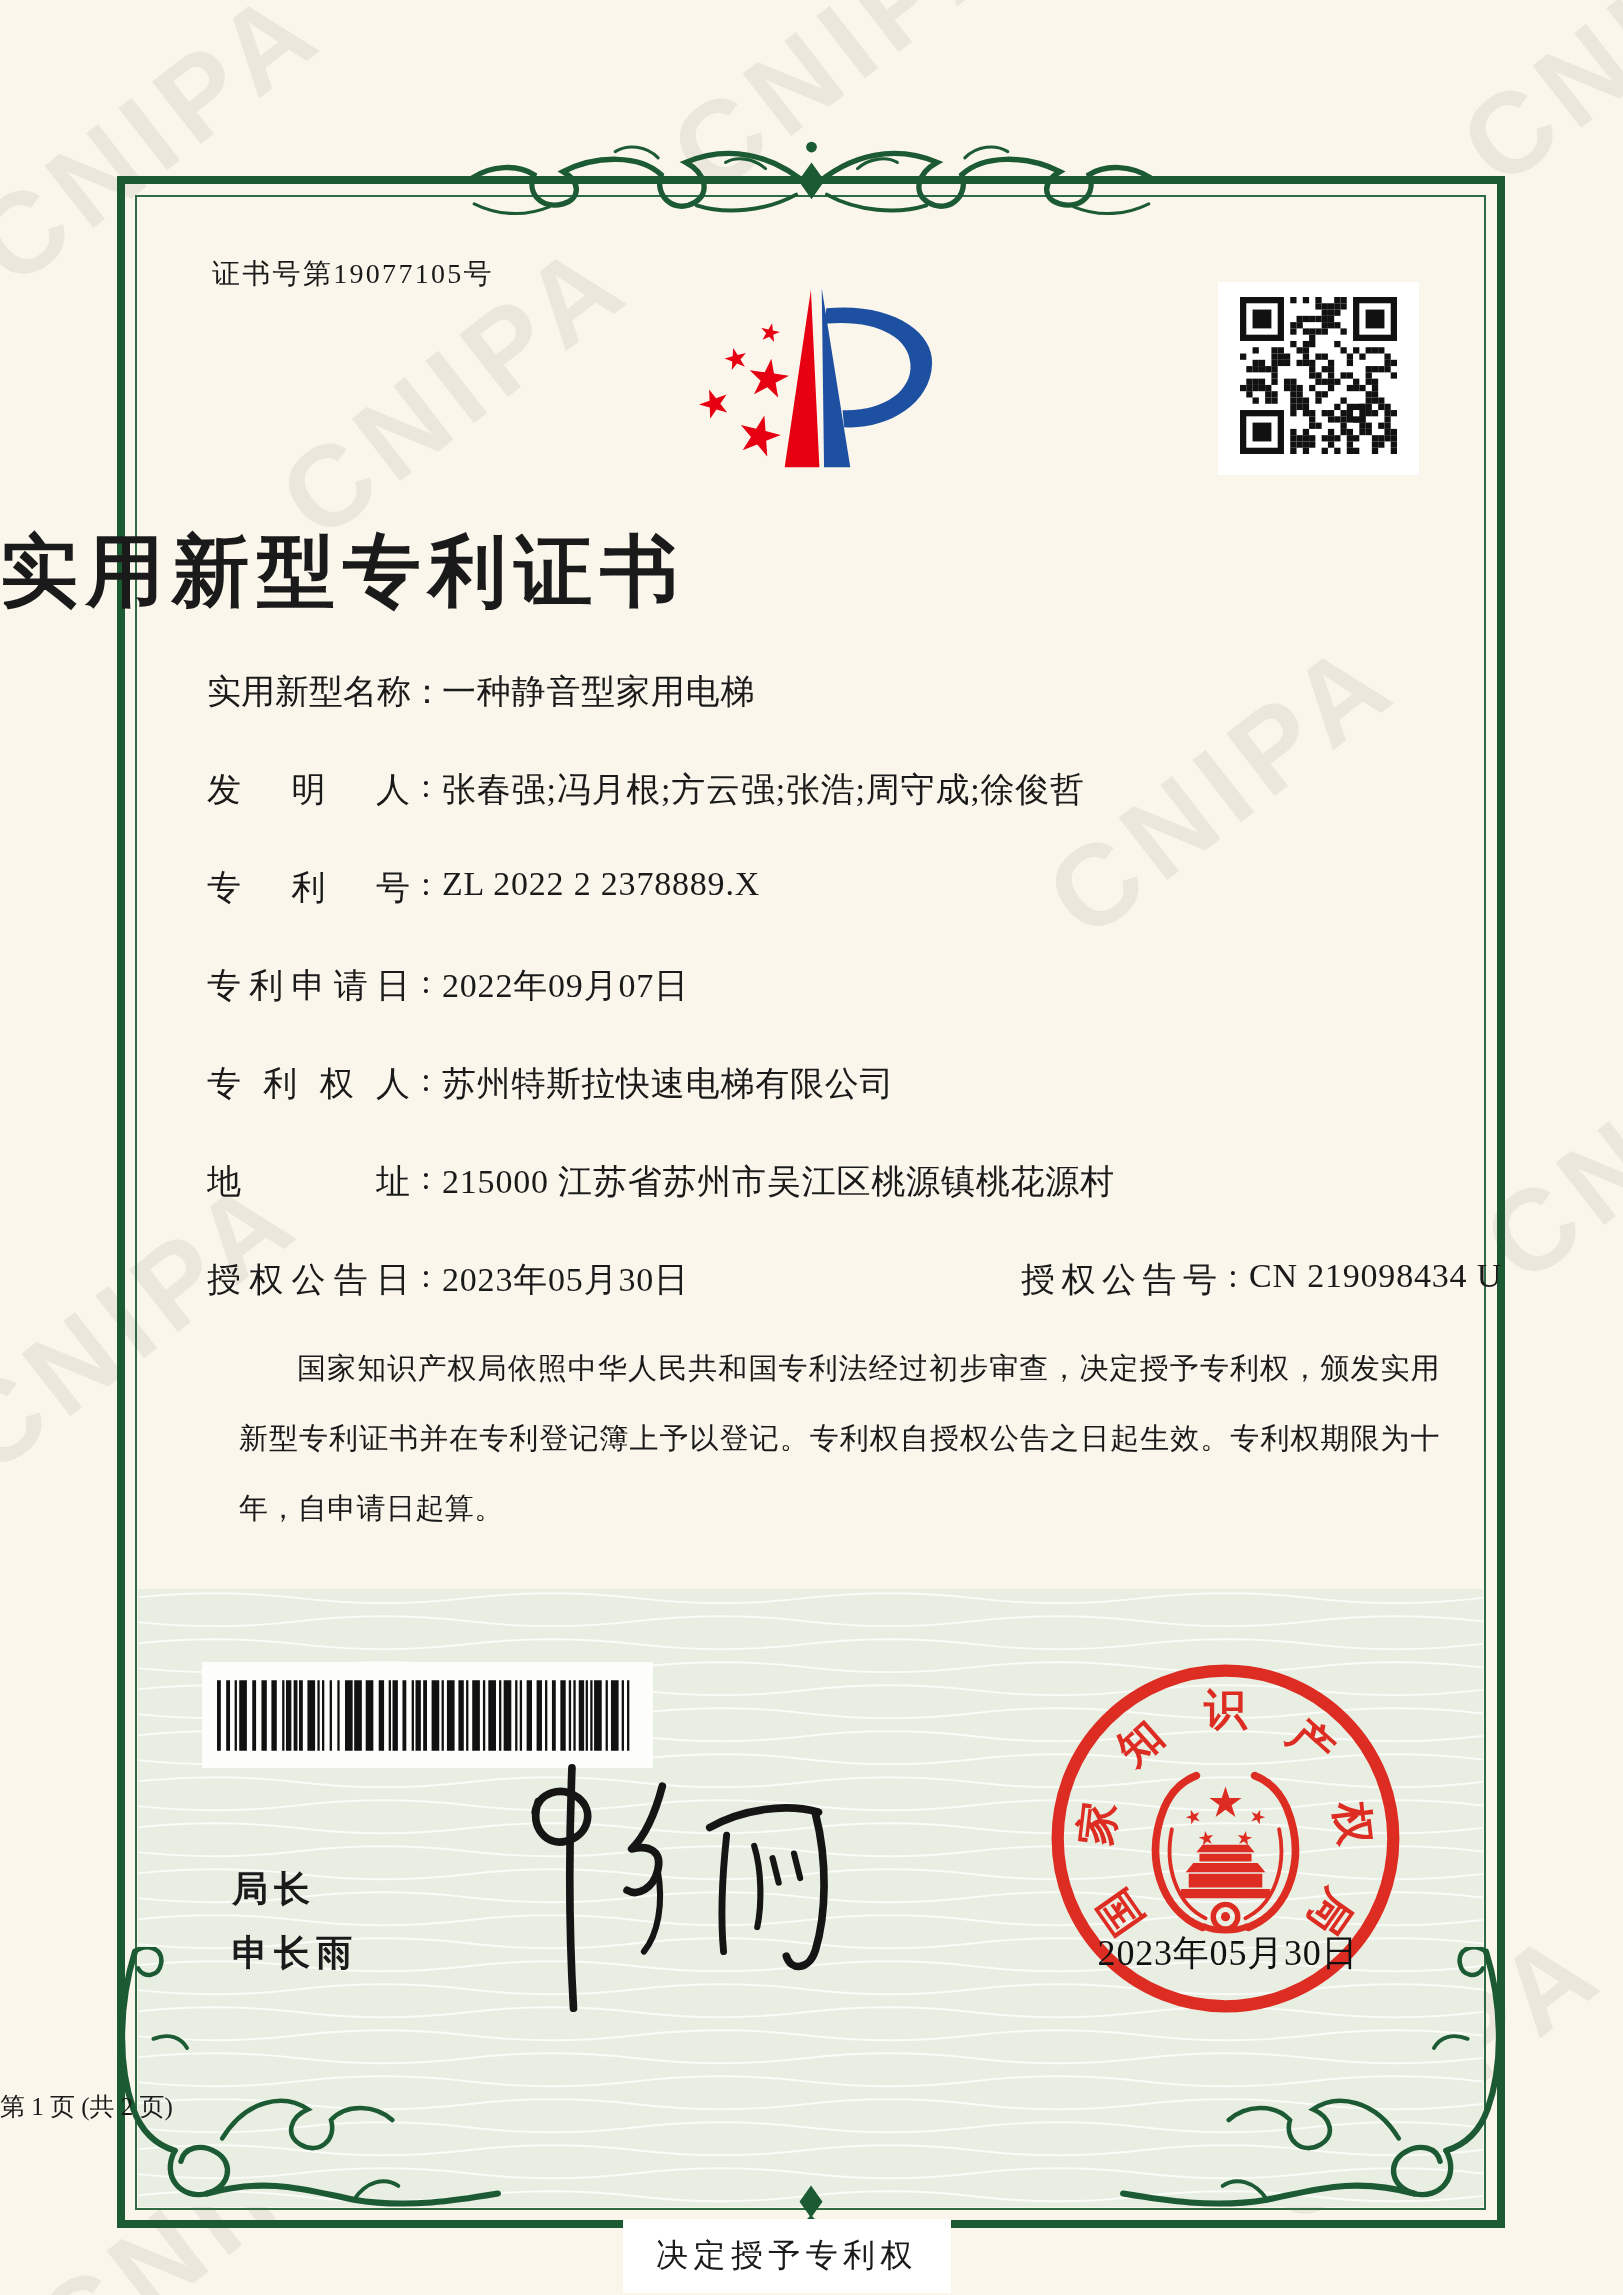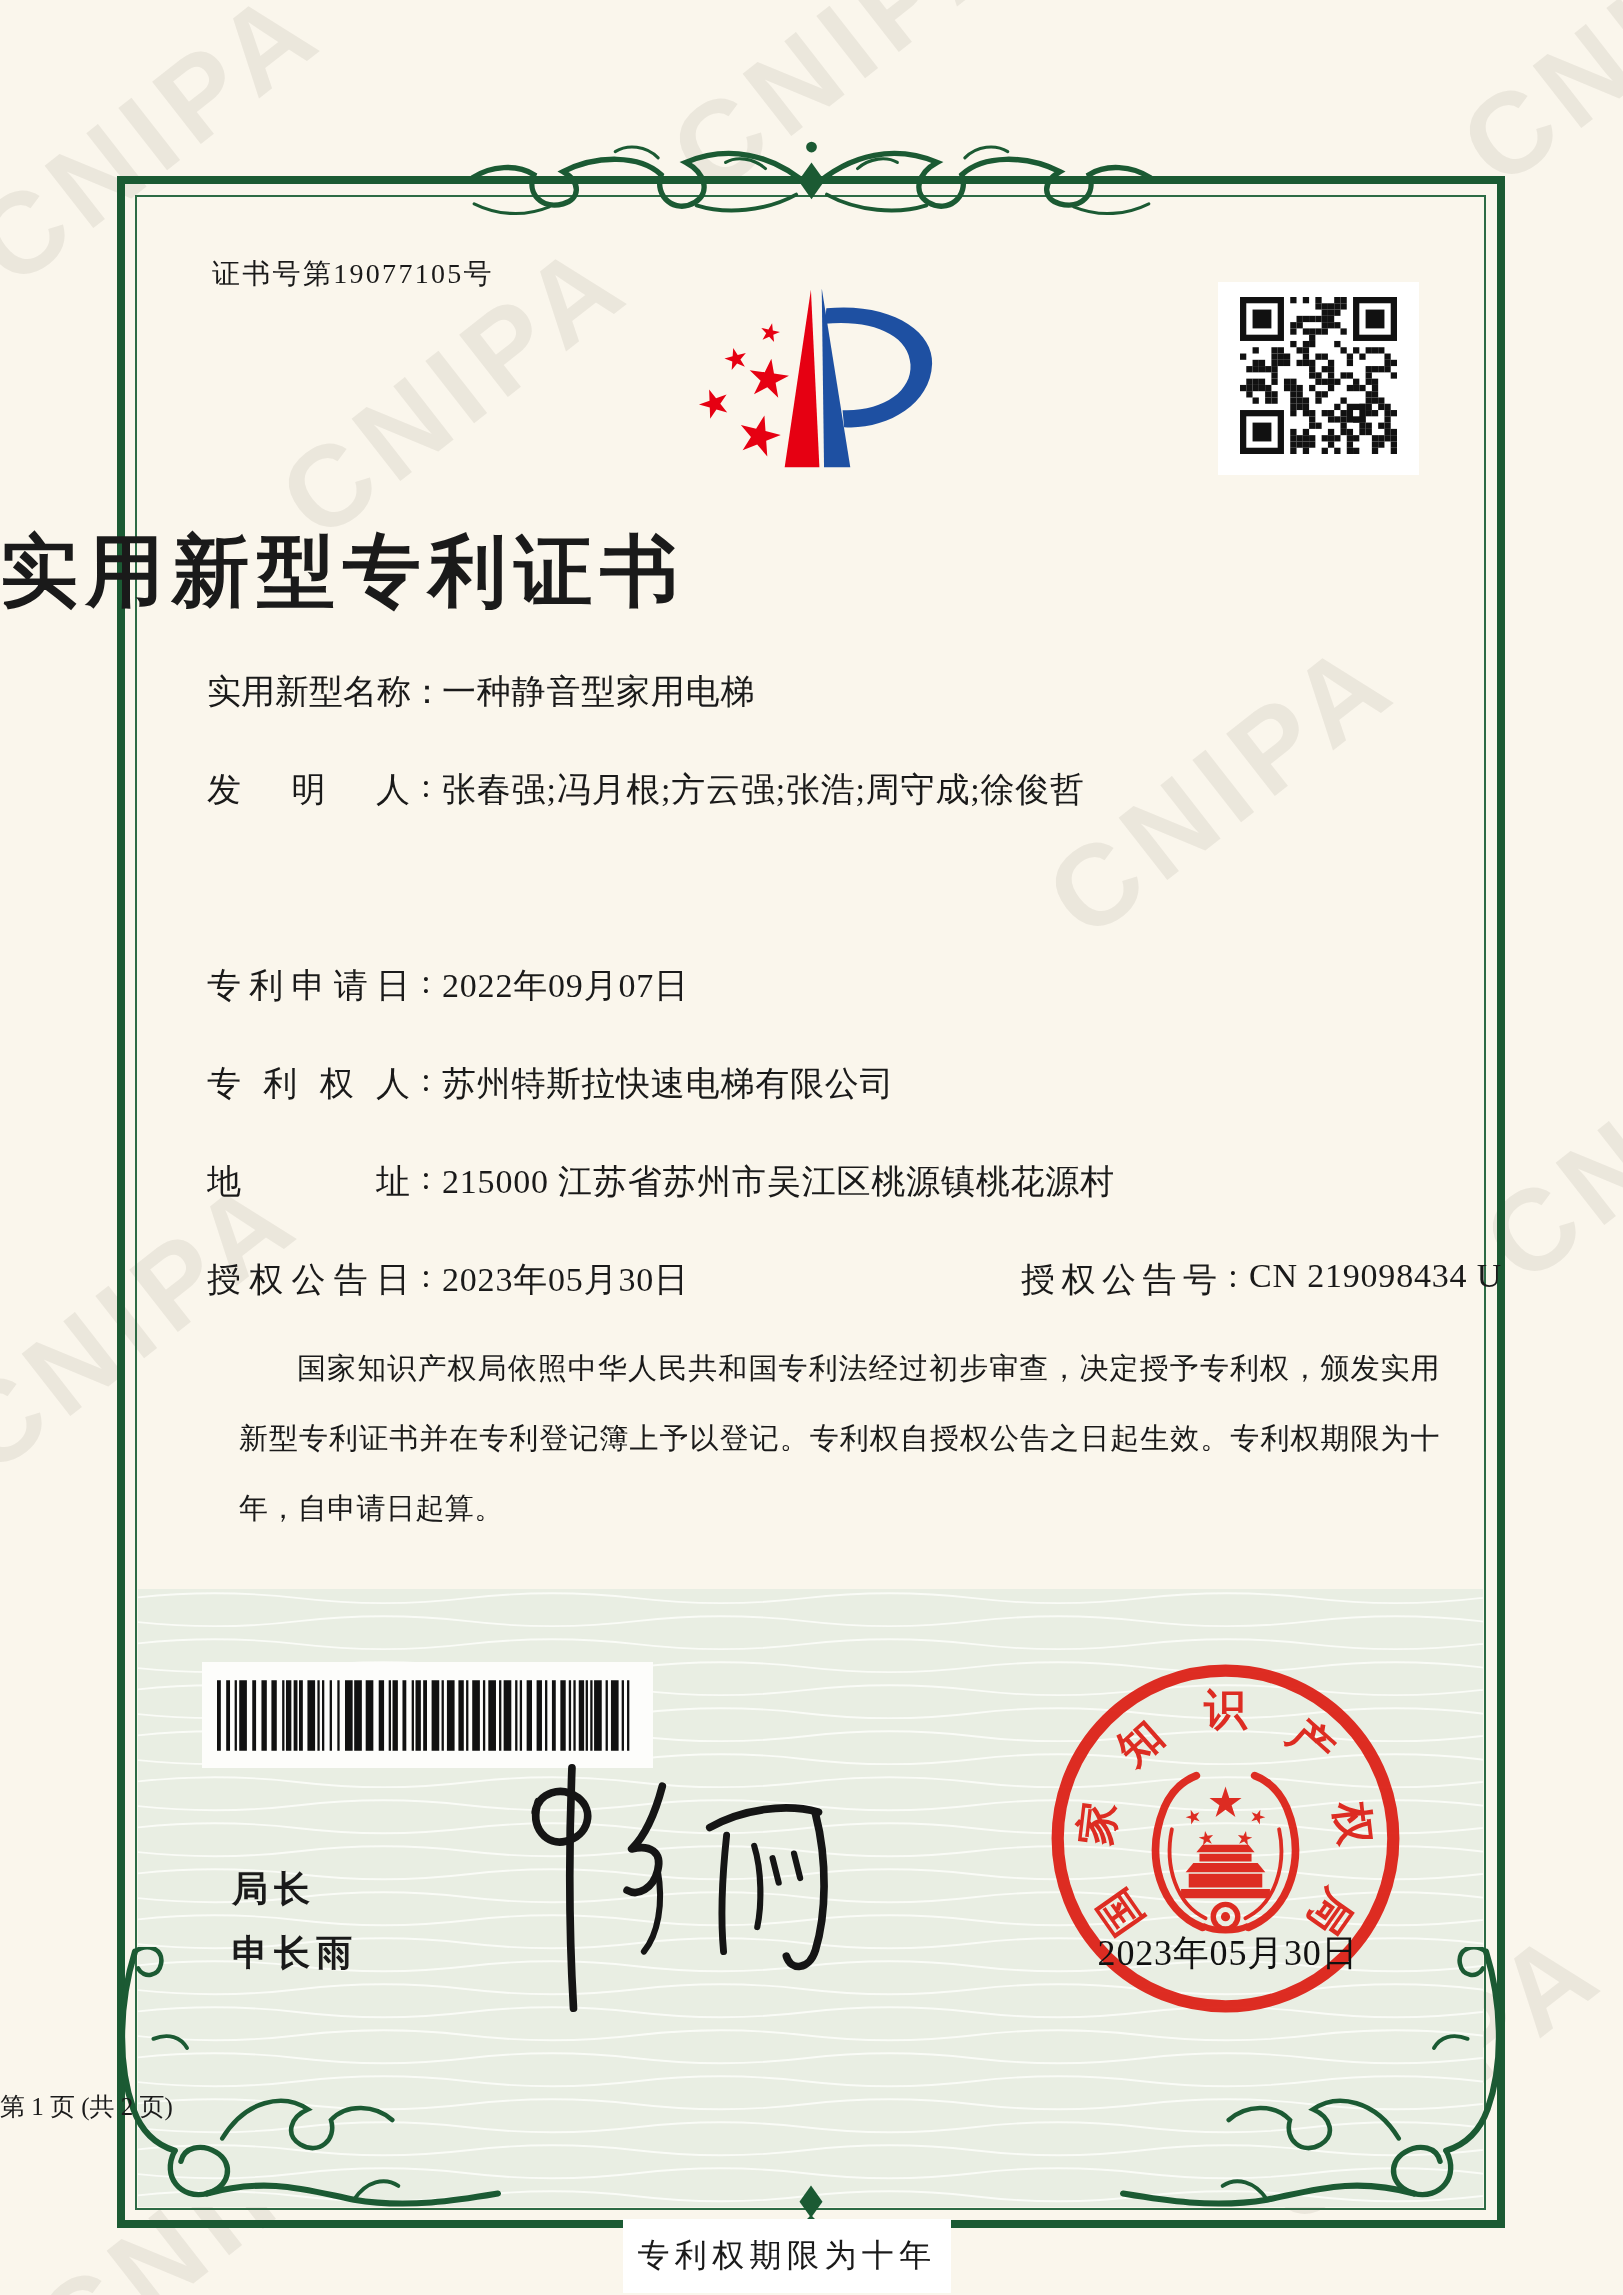--- a/index.html
+++ b/index.html
@@ -400,20 +400,23 @@
   </div>
 
   <div class="title">实用新型专利证书</div>
 
   <div class="frow" style="top:669px">
     <span class="flabel">实用新型名称</span><span class="fcolon">：</span><span class="fvalue">一种静音型家用电梯</span>
   </div>
   <div class="frow" style="top:767px">
     <span class="flabel">发明人</span><span class="fcolon">:</span><span class="fvalue">张春强;冯月根;方云强;张浩;周守成;徐俊哲</span>
   </div>
+  <div class="frow" style="top:865px">
+    <span class="flabel">专利号</span><span class="fcolon">:</span><span class="fvalue">ZL 2022 2 2378889.X</span>
+  </div>
   <div class="frow" style="top:963px">
     <span class="flabel">专利申请日</span><span class="fcolon">:</span><span class="fvalue">2022年09月07日</span>
   </div>
   <div class="frow" style="top:1061px">
     <span class="flabel">专利权人</span><span class="fcolon">:</span><span class="fvalue">苏州特斯拉快速电梯有限公司</span>
   </div>
   <div class="frow" style="top:1159px">
     <span class="flabel">地址</span><span class="fcolon">:</span><span class="fvalue">215000 江苏省苏州市吴江区桃源镇桃花源村</span>
   </div>
   <div class="frow" style="top:1257px;width:1227px">
@@ -538,17 +541,17 @@
           <circle cx="0" cy="96" r="6"></circle>
           <path d="M-30,108 C-12,116 12,116 30,108" fill="none" stroke="#dd2218" stroke-width="8"></path>
         </g>
       </g>
     </g>
   </svg>
   <div class="seal-date">2023年05月30日</div>
 
   <div class="pageno">第 1 页 (共 2 页)</div>
   <div class="notebox">
-    <span>专利权期限为十年</span>
+    <span>决定授予专利权</span>
   </div>
 
 </div>
 
 
 </body></html>

